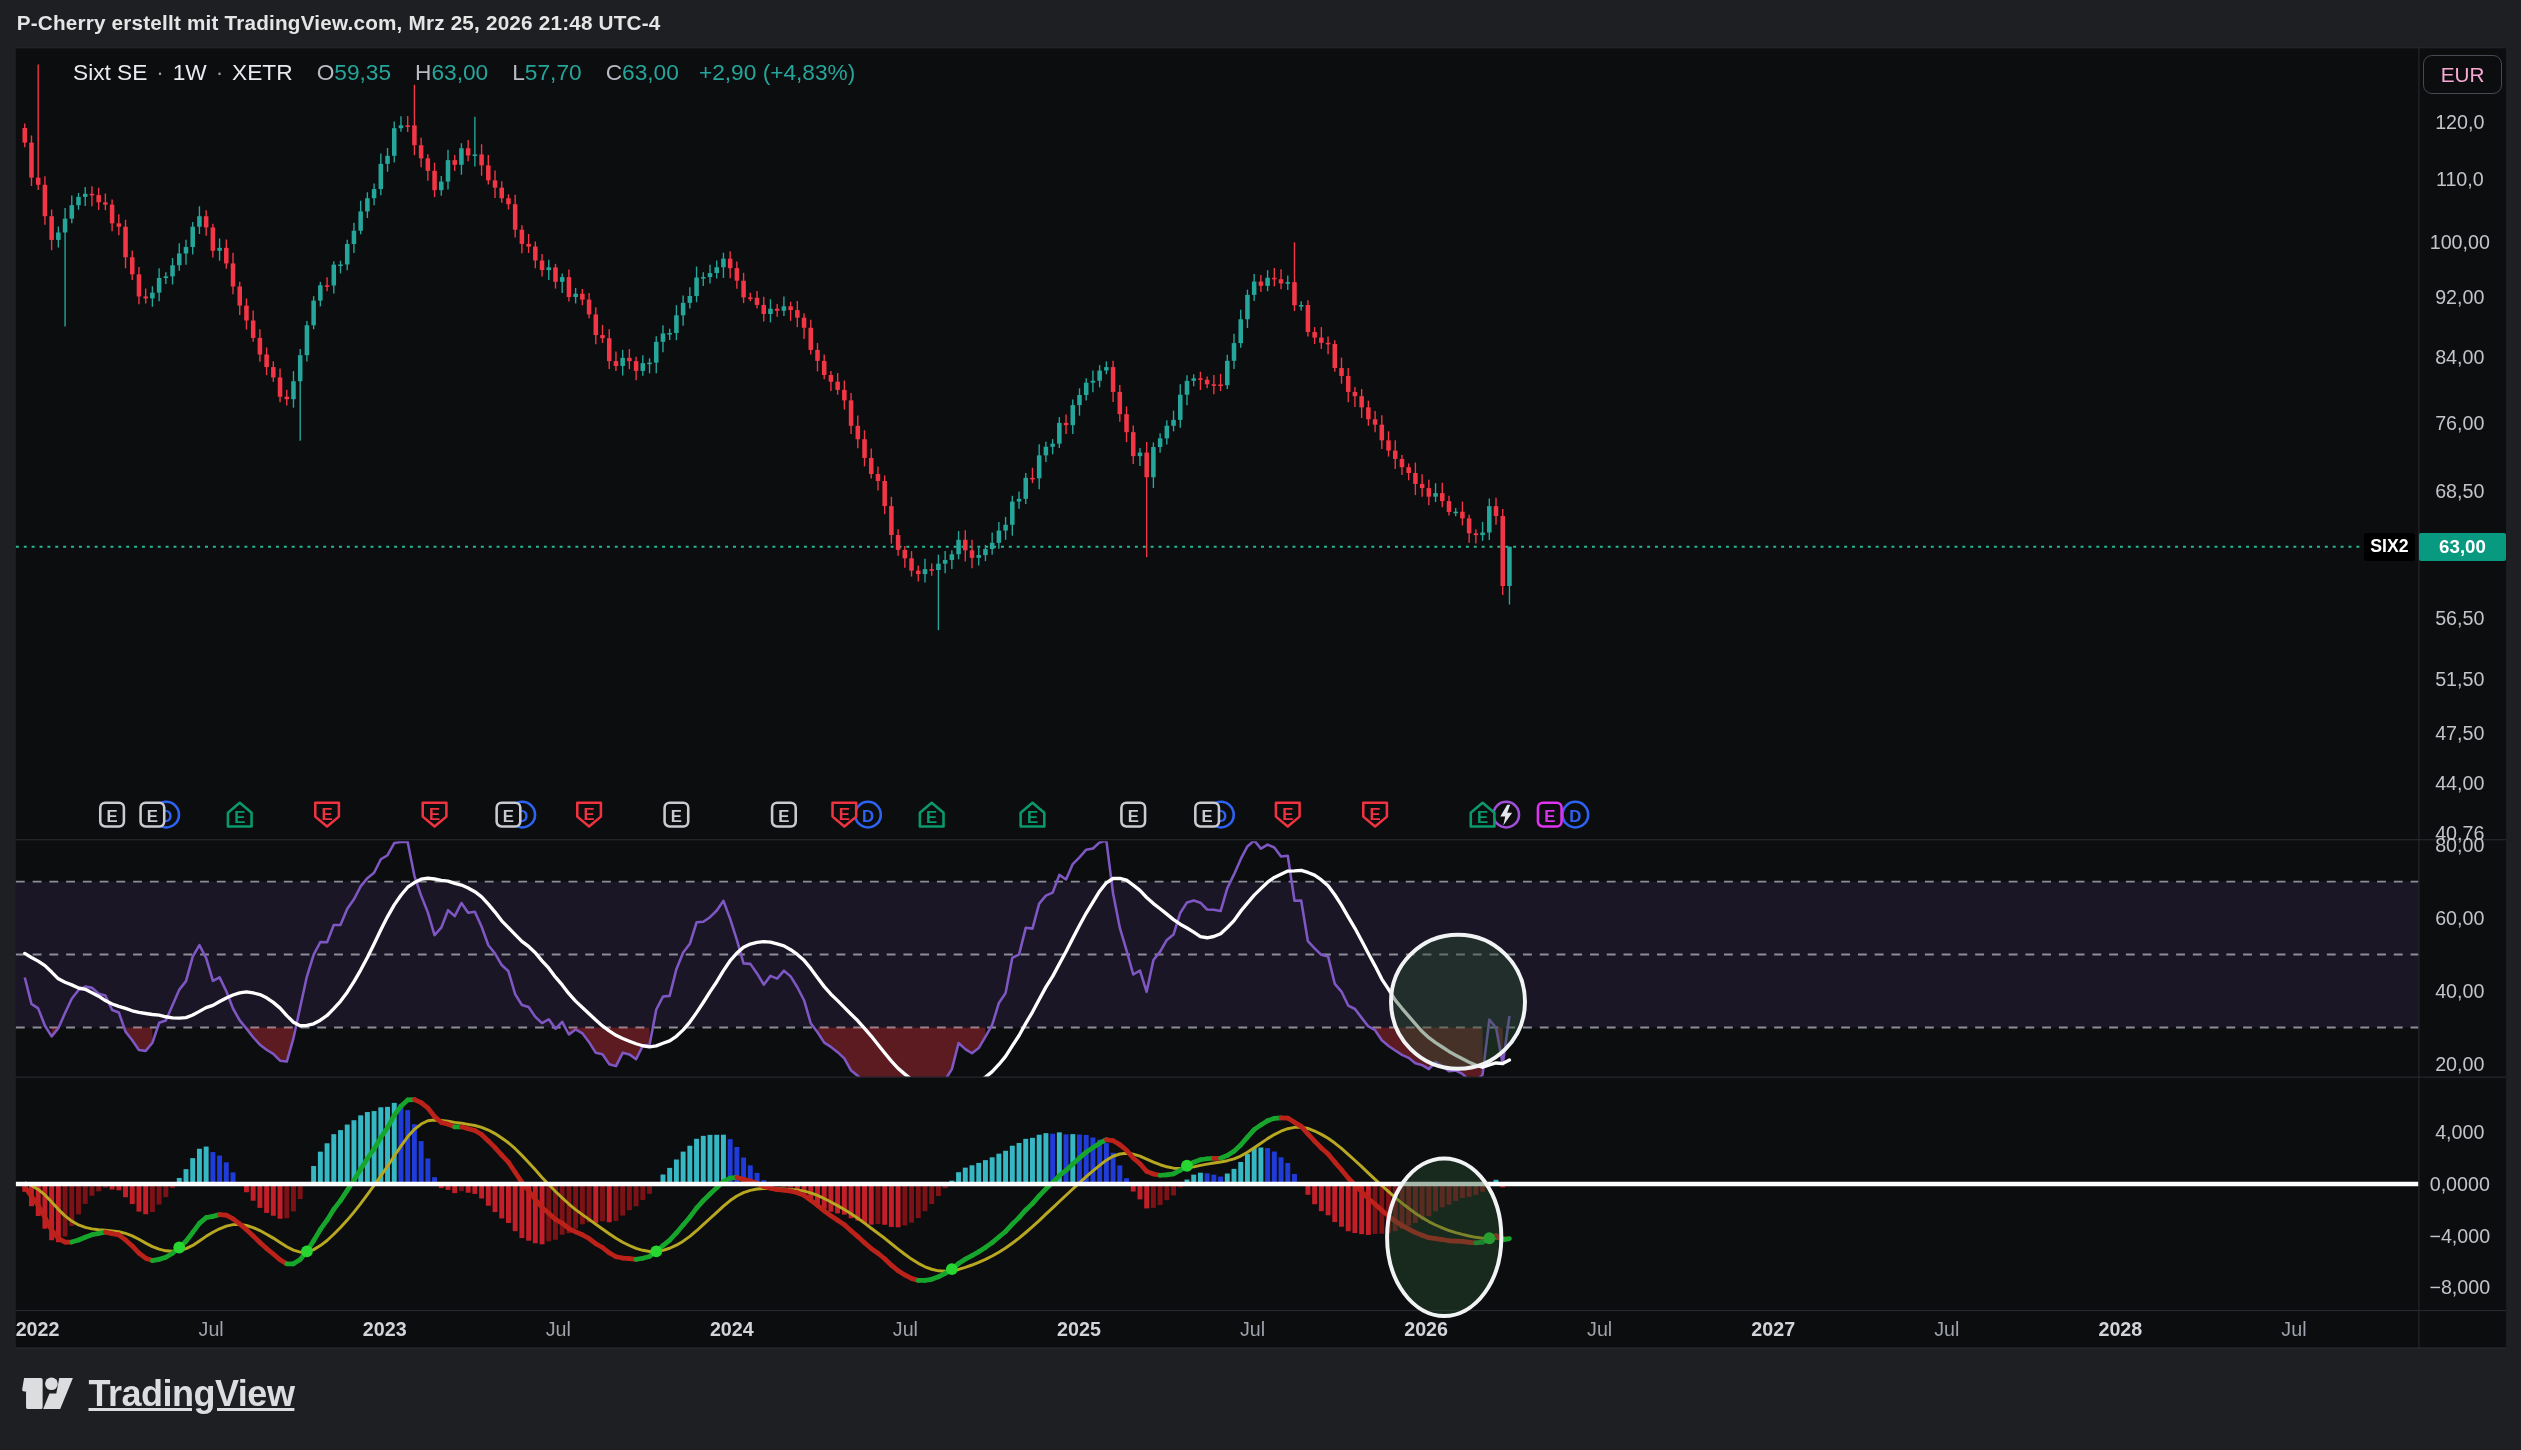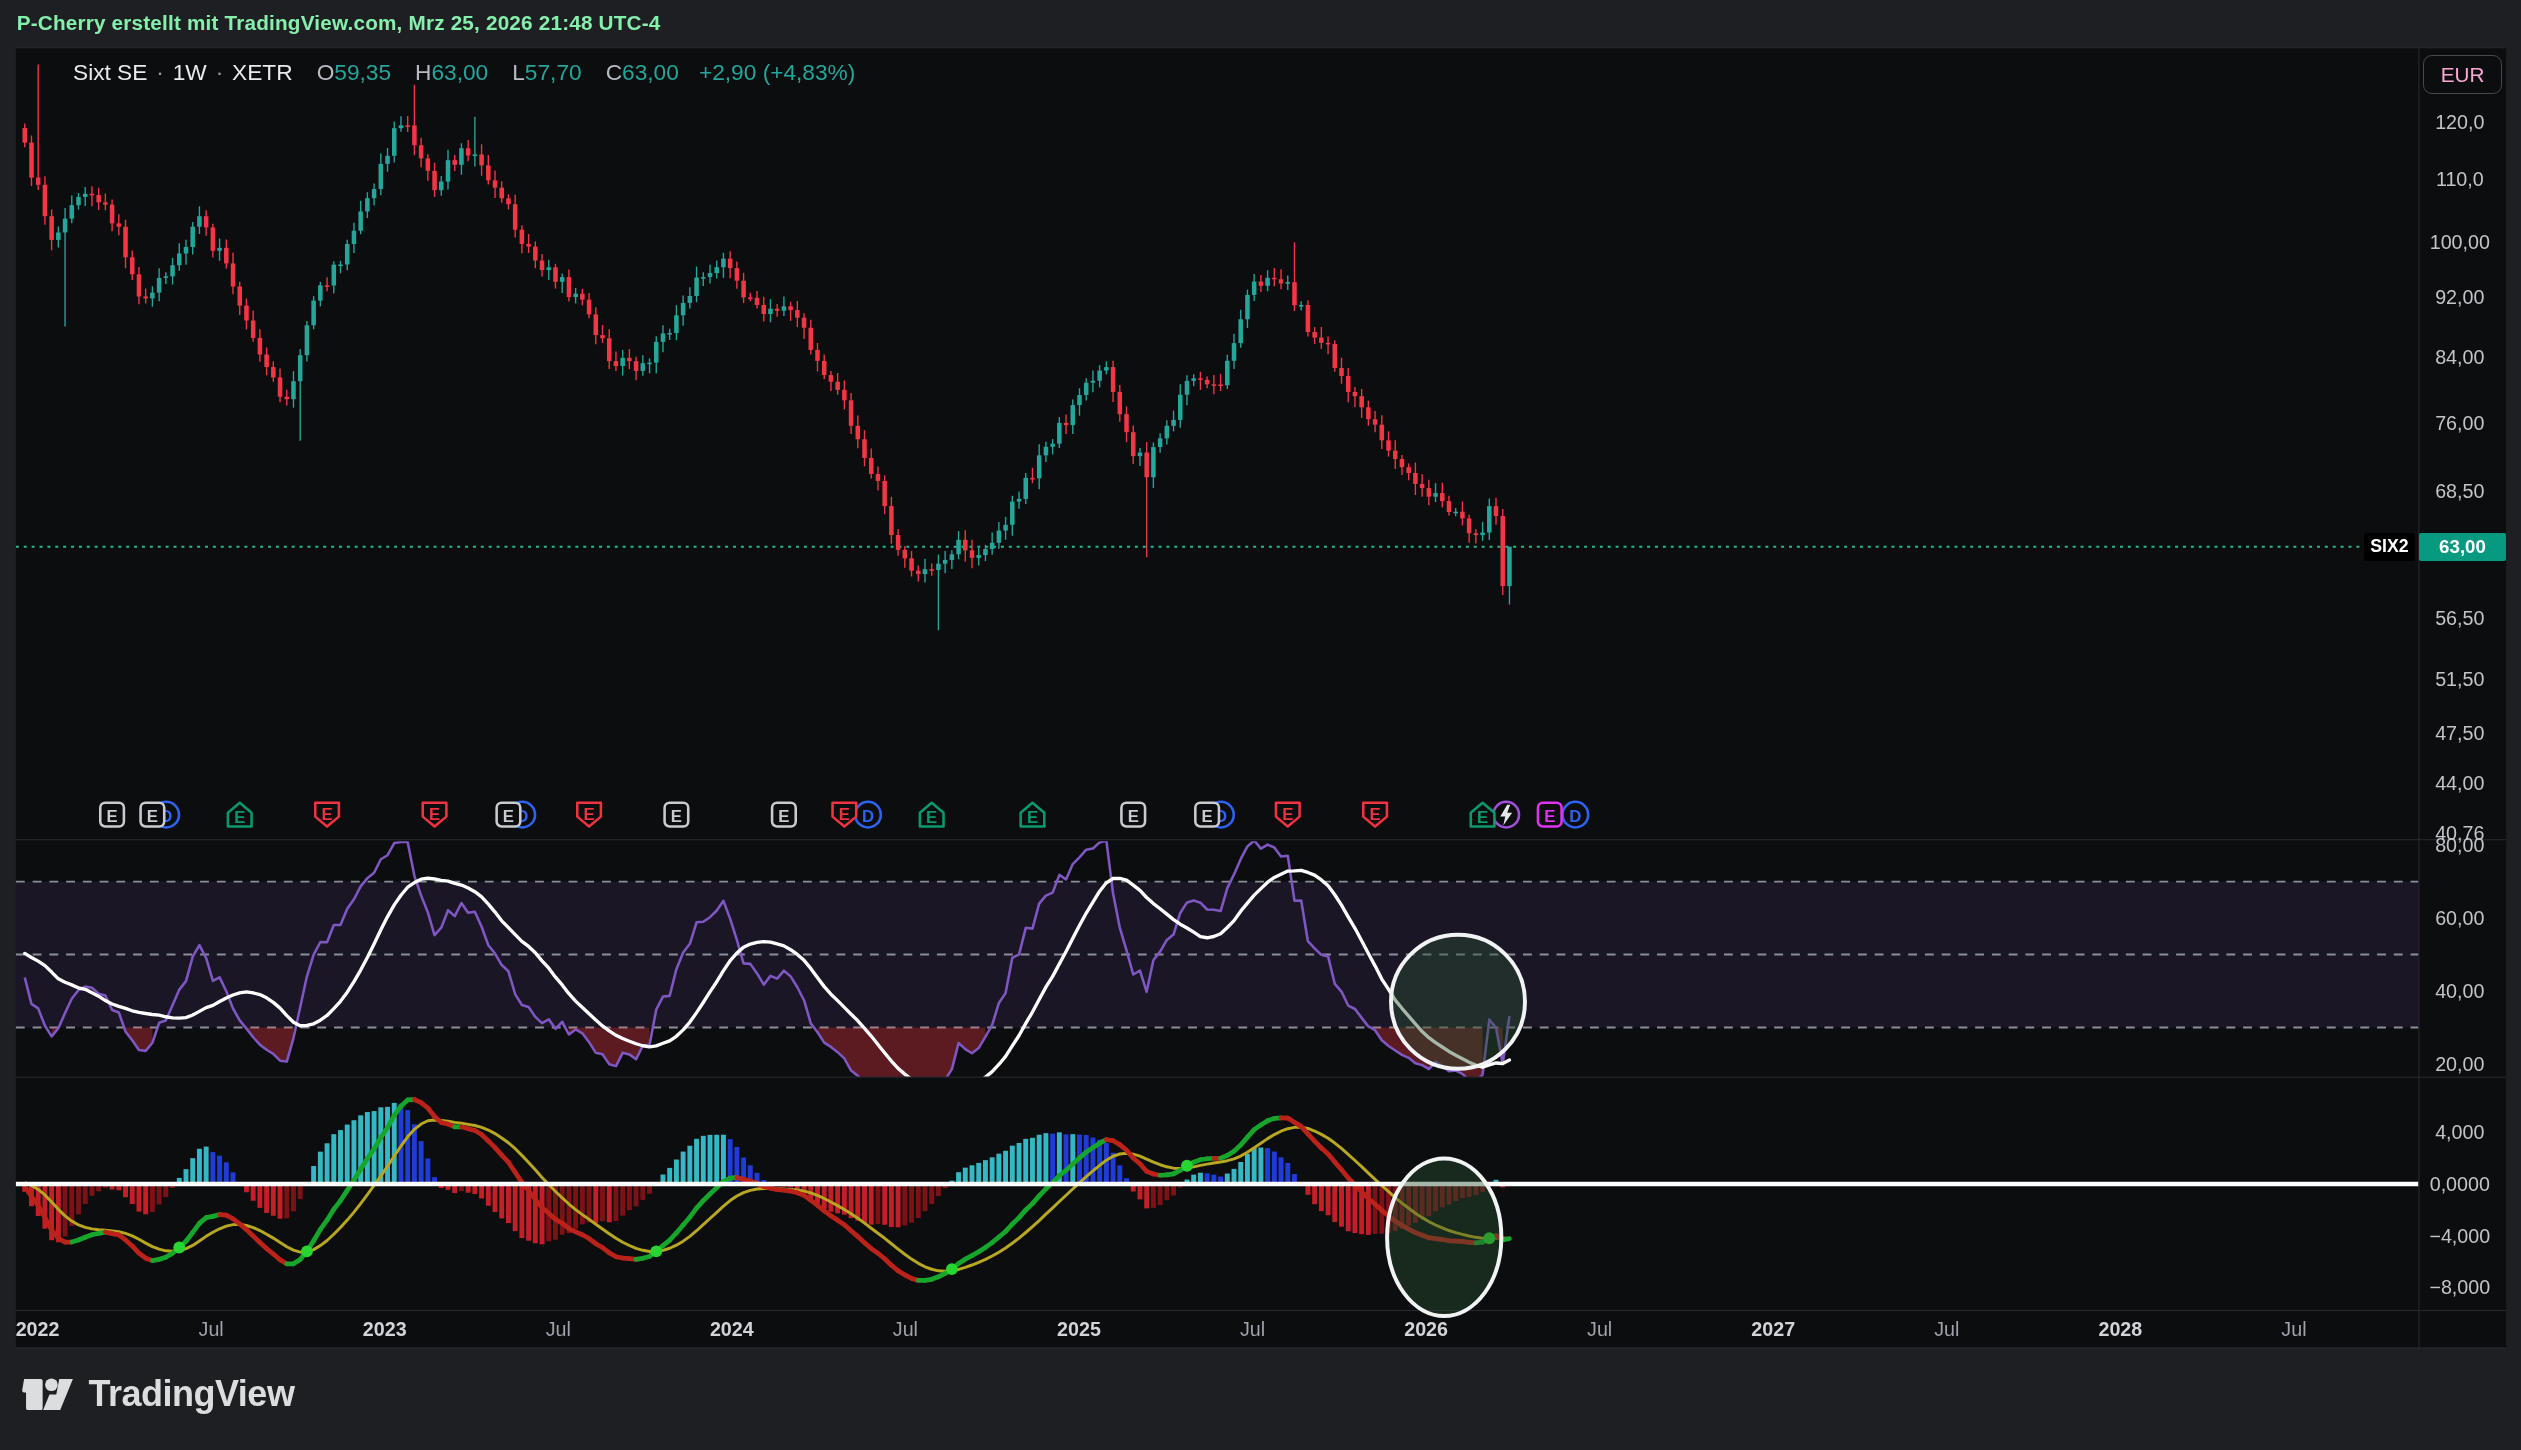--- a/index.html
+++ b/index.html
@@ -1,28 +1,28 @@
 <!DOCTYPE html>
 <html><head>
 <meta charset="utf-8">
 <style>
   html,body{margin:0;padding:0;background:#17181a;}
   .page{position:relative;width:2522px;height:1450px;background:#1e1f22;font-family:"Liberation Sans",sans-serif;overflow:hidden;}
   #chart-svg{position:absolute;left:0;top:0;z-index:1;}
-  .attribution{position:absolute;left:16.7px;top:10.8px;z-index:3;font-size:20.7px;font-weight:700;color:#86efac;letter-spacing:0.2px;}
+  .attribution{position:absolute;left:16.7px;top:10.8px;z-index:3;font-size:20.7px;font-weight:700;color:#e5e5e5;letter-spacing:0.2px;}
   .sym-header{position:absolute;left:37px;top:59px;z-index:3;font-size:22.7px;color:#e8eaee;white-space:nowrap;margin-left:36px;}
   .sym-header .sep{color:#9b9ea6;margin:0 8.9px;}
   .sym-header .grp{margin-left:17.7px;}
   .sym-header .lab{color:#b8bbc4;}
   .sym-header .val{color:#26a69a;}
   .sym-header .chg{color:#26a69a;margin-left:13.8px;}
   .eur-button{position:absolute;left:2423px;top:55px;width:79px;height:39px;z-index:3;border:1.5px solid #46494f;border-radius:8.9px;color:#f9a8d4;font-size:20.7px;display:flex;align-items:center;justify-content:center;box-sizing:border-box;}
   .sym-badge{position:absolute;left:2364px;top:533px;width:51px;height:27.6px;z-index:3;background:#000000;color:#fff;font-size:17.7px;font-weight:700;border-radius:3px;display:flex;align-items:center;justify-content:center;}
   .price-badge{position:absolute;left:2419px;top:533px;width:87px;height:27.6px;z-index:3;background:#089981;color:#fff;font-size:18.7px;font-weight:700;border-radius:2px;display:flex;align-items:center;justify-content:center;}
-  .footer-logo{position:absolute;left:21.7px;top:1373px;z-index:3;display:flex;align-items:center;gap:13.8px;color:#dcdddf;}
+  .footer-logo{position:absolute;left:21.7px;top:1373px;z-index:3;display:flex;gap:13.8px;color:#dcdddf;text-decoration:underline;}
   .footer-logo .brand{font-size:36px;font-weight:700;letter-spacing:-0.5px;}
 </style>
 </head>
 <body>
 
 <div class="page">
 
   <svg id="chart-svg" width="2522" height="1450" viewBox="0 0 2560 1472">
       <rect x="0" y="0" width="2560" height="1472" fill="#1e1f22"></rect>
       <rect x="16" y="48" width="2528" height="1320" fill="#0c0d0f"></rect>

